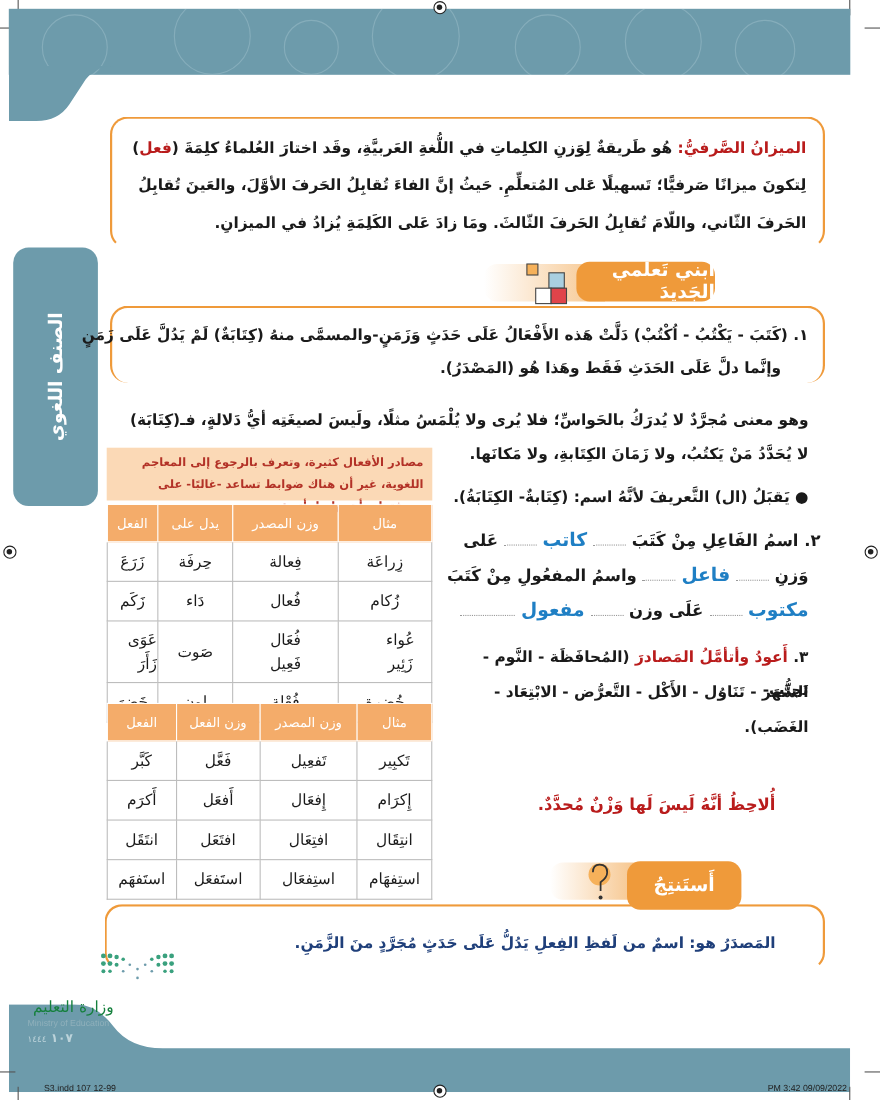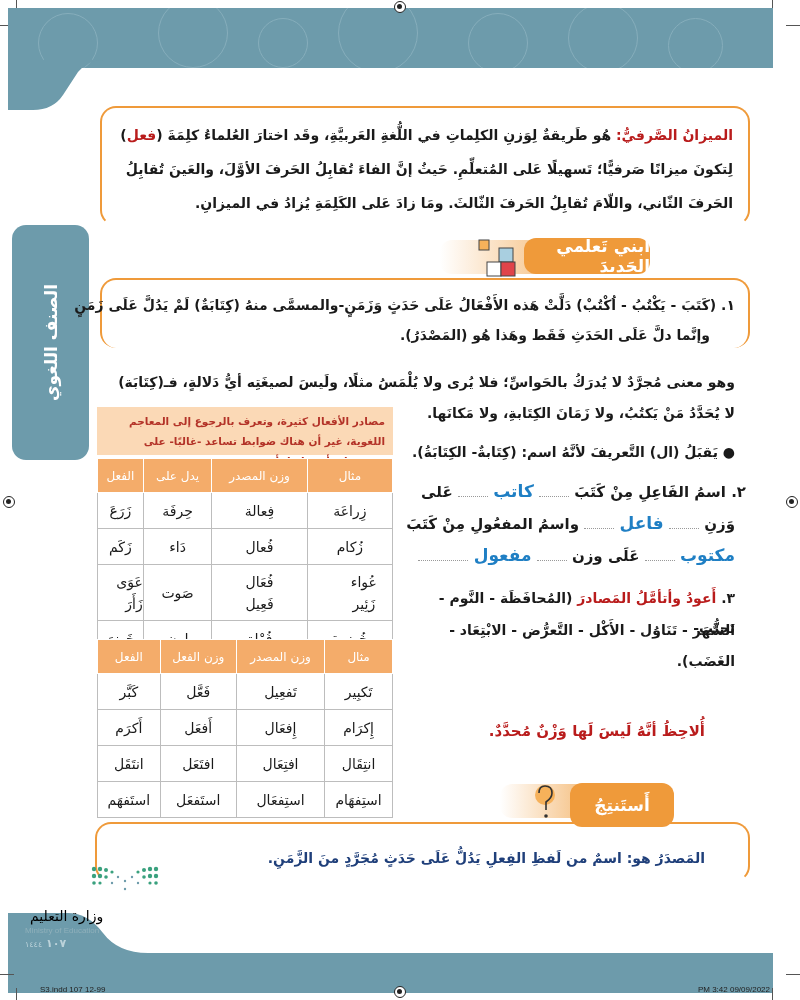--- a/index.html
+++ b/index.html
@@ -37,21 +37,21 @@
   table.grid th { background: #f4ac6a; color: #fff; font-weight: normal; font-size: 12px; height: 34px; border: 1px solid #fff; }
   table.grid td { text-align: center; border: 1px solid #bdbdbd; height: 36px; }
   table.grid td.tall { height: 56px; line-height: 22px; }
 
   .dots { border-bottom: 1.5px dotted #999; display: inline-block; min-width: 30px; vertical-align: baseline; }
 
   .footer-banner { position: absolute; left: 8px; top: 913px; width: 765px; height: 80px; background: #6d9bab; clip-path: path("M0 0 L60 0 Q80 0 95 20 Q110 40 140 40 L765 40 L765 80 L0 80 Z"); }
   .slug-left { position: absolute; left: 40px; top: 985px; font-size: 8px; color: #222; font-family: "Liberation Sans", sans-serif; }
   .slug-right { position: absolute; right: 30px; top: 985px; font-size: 8px; color: #222; font-family: "Liberation Sans", sans-serif; }
   .moe-logo { position: absolute; left: 90px; top: 865px; }
-  .moe-ar { position: absolute; left: 30px; top: 908px; color: #000000; font-size: 14px; direction: rtl; }
+  .moe-ar { position: absolute; left: 30px; top: 908px; color: #15803d; font-size: 14px; direction: rtl; }
   .moe-en { position: absolute; left: 25px; top: 926px; color: #8fb0bb; font-size: 8px; font-family: "Liberation Sans", sans-serif; direction: ltr; }
   .page-num { position: absolute; left: 25px; top: 937px; color: #bcd3da; font-size: 11px; font-weight: bold; direction: ltr; }
 </style>
 </head>
 <body>
 
 <div class="crop-line-v" style="left:16px;top:0;height:14px;"></div>
 <div class="crop-line-v" style="left:772px;top:0;height:14px;"></div>
 <div class="crop-line-h" style="left:0;top:25px;width:14px;"></div>
 <div class="crop-line-h" style="left:786px;top:25px;width:14px;"></div>

